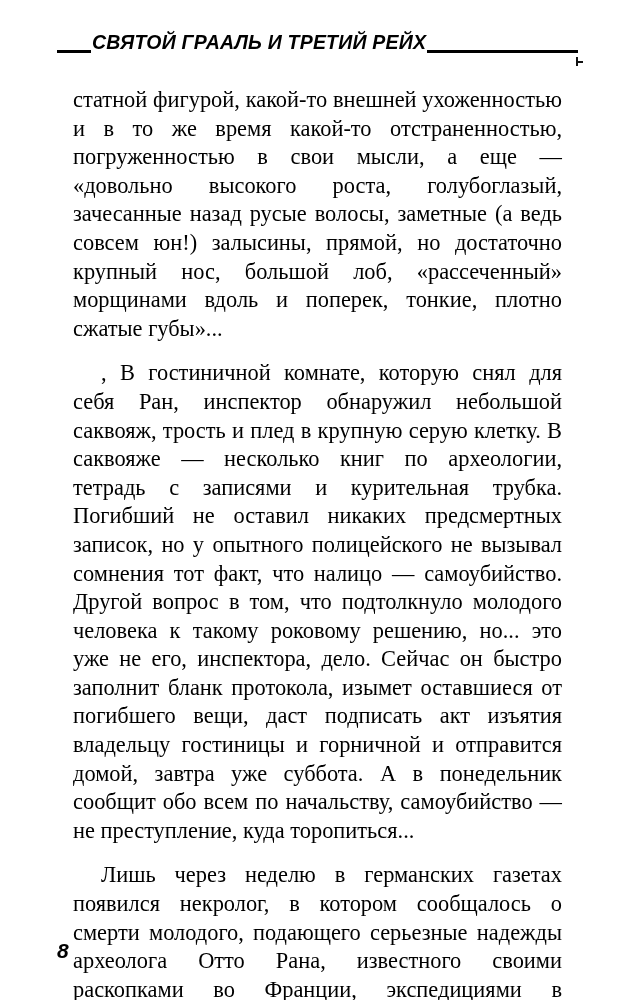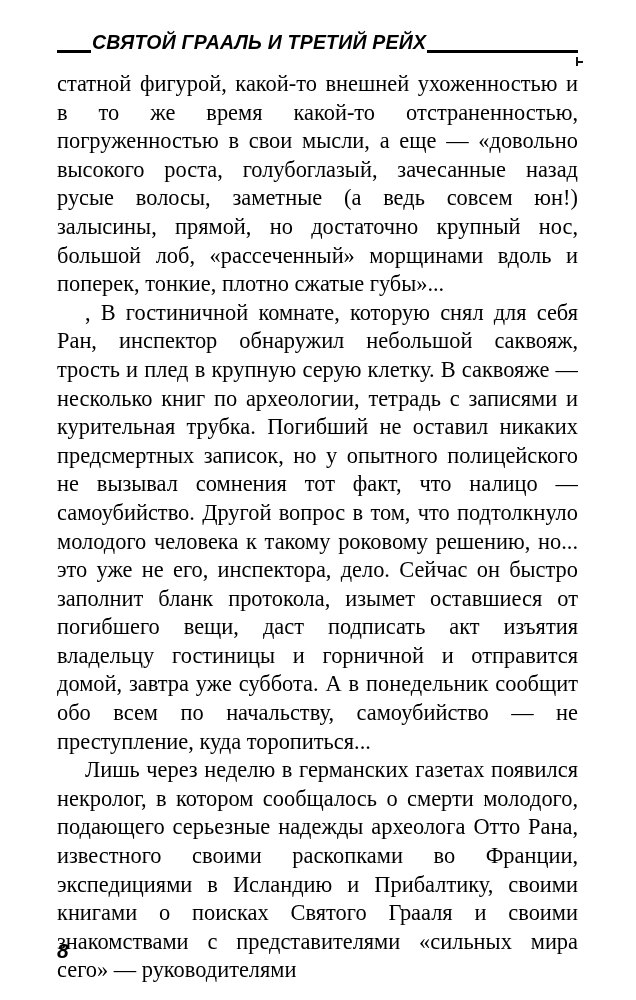--- a/index.html
+++ b/index.html
@@ -74,21 +74,21 @@
     top: 70px;
     width: 521px;
     font-size: 22.4px;
     line-height: 28.6px;
     text-align: justify;
     text-align-last: left;
     hyphens: manual;
     -webkit-hyphens: manual;
   }
   .body-text p {
-    margin: 0;
+    margin: 16px;
     text-indent: 28px;
   }
   .body-text p.no-indent {
     text-indent: 0;
   }
 
   
   .folio {
     position: absolute;
     left: 57px;

